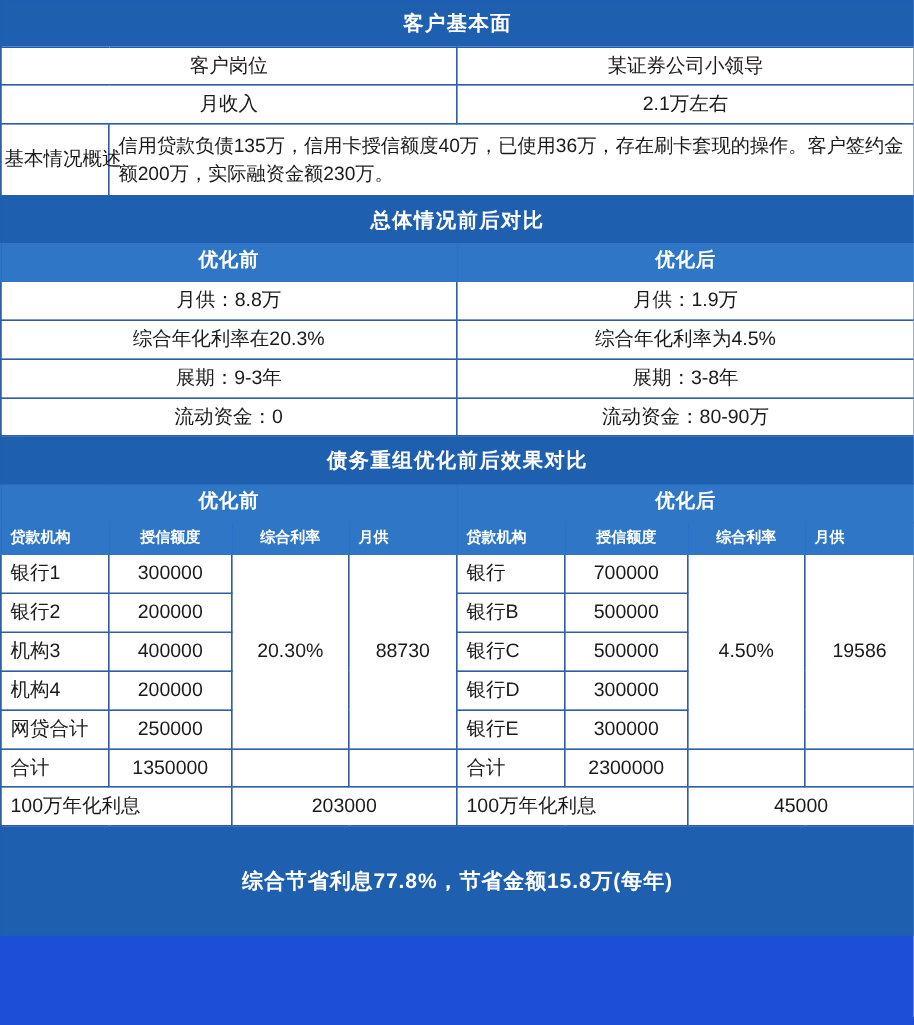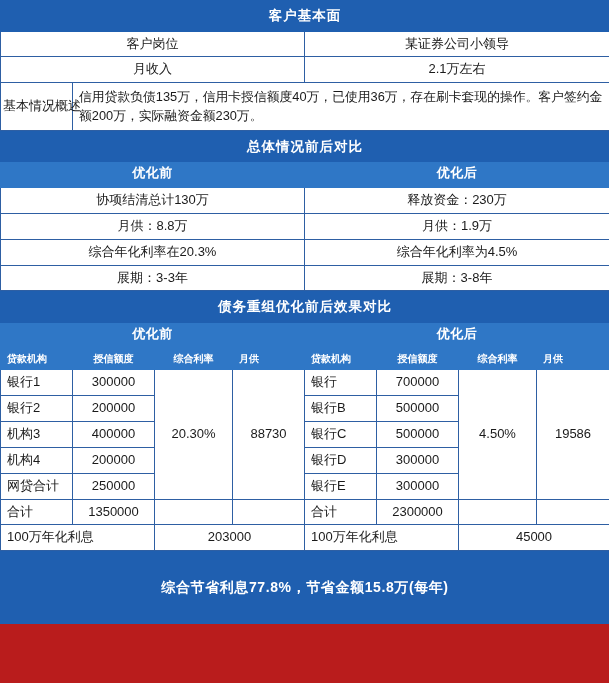--- a/index.html
+++ b/index.html
@@ -11,21 +11,21 @@
     width: 609px;
     height: 683px;
     font-family: "Liberation Sans", sans-serif;
     font-size: 13px;
     color: #1a1a1a;
     overflow: hidden;
   }
   .sheet {
     width: 609px;
     height: 683px;
-    background: #b91c1c;
+    background: #1d4ed8;
   }
   table {
     border-collapse: collapse;
     width: 609px;
     table-layout: fixed;
   }
   td {
     border: 1px solid #2e5fa3;
     padding: 3px 4px;
     text-align: center;
@@ -124,34 +124,34 @@
     </colgroup>
     <tbody>
         <tr>
       <td class="band" colspan="2">总体情况前后对比</td>
     </tr>
     <tr>
       <td class="subhead">优化前</td>
       <td class="subhead">优化后</td>
     </tr>
     <tr>
-      <td>协项结清总计130万</td>
-      <td>释放资金：230万</td>
-    </tr>
-    <tr>
       <td>月供：8.8万</td>
       <td>月供：1.9万</td>
     </tr>
     <tr>
       <td>综合年化利率在20.3%</td>
       <td>综合年化利率为4.5%</td>
     </tr>
     <tr>
-      <td>展期：3-3年</td>
+      <td>展期：9-3年</td>
       <td>展期：3-8年</td>
+    </tr>
+    <tr>
+      <td>流动资金：0</td>
+      <td>流动资金：80-90万</td>
     </tr>
   </tbody>
     </table>
 
   <table>
     <colgroup>
       <col style="width:72px">
       <col style="width:82px">
       <col style="width:78px">
       <col style="width:72px">

